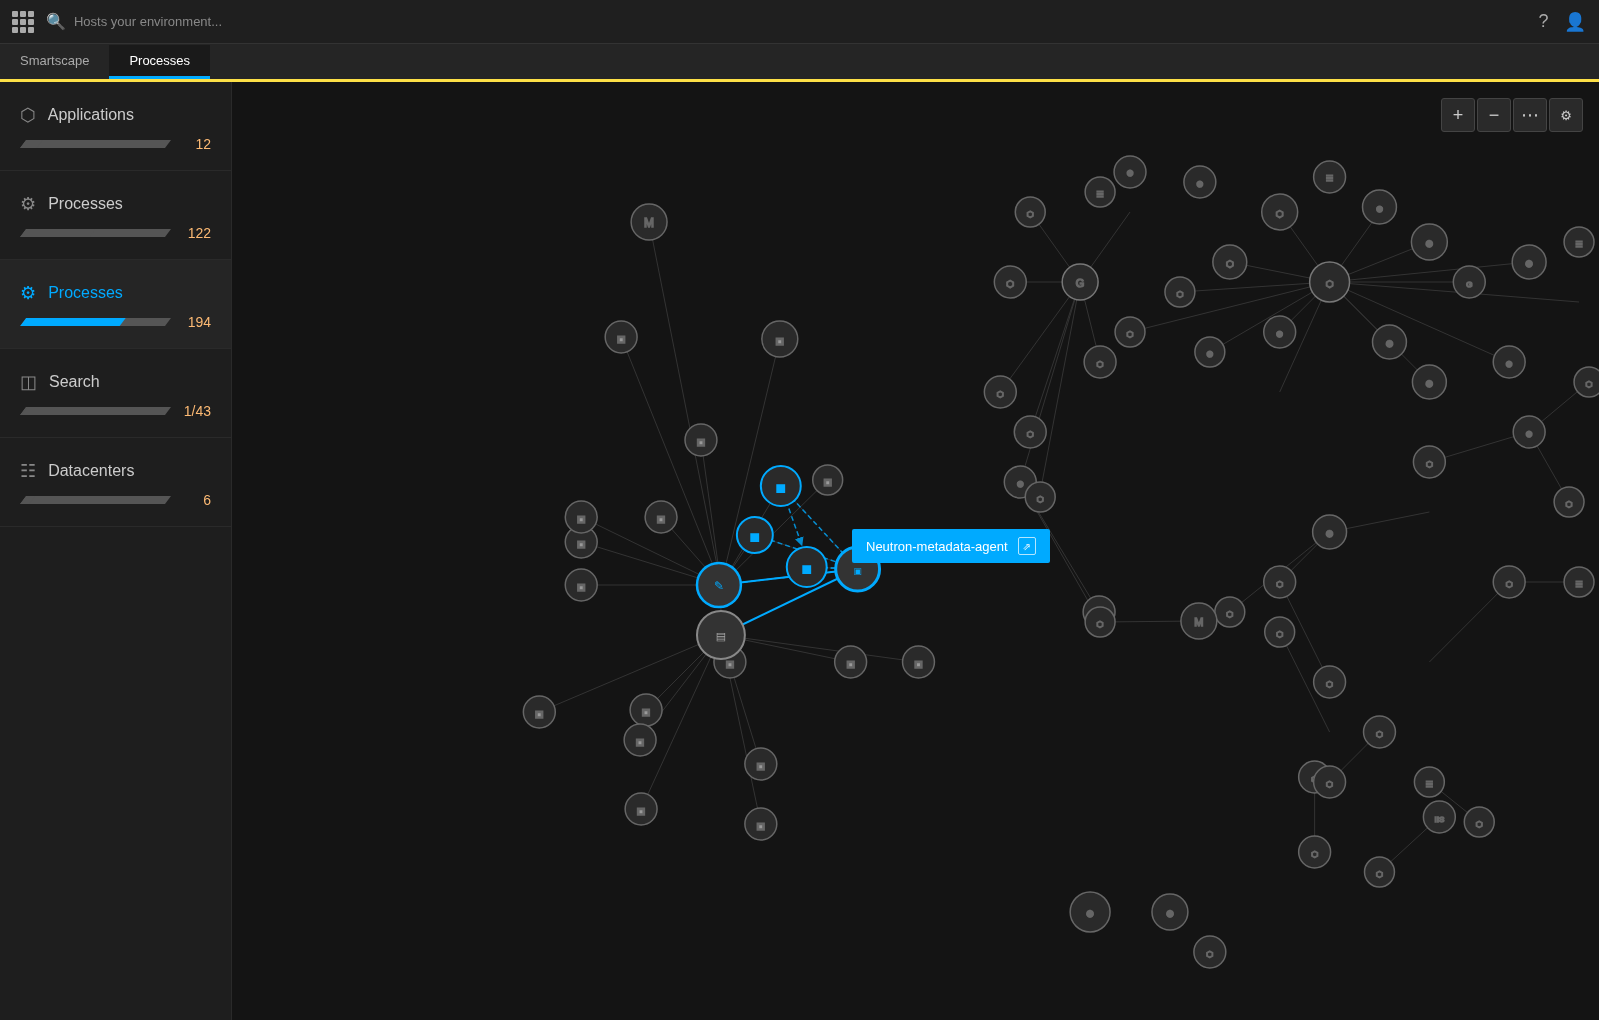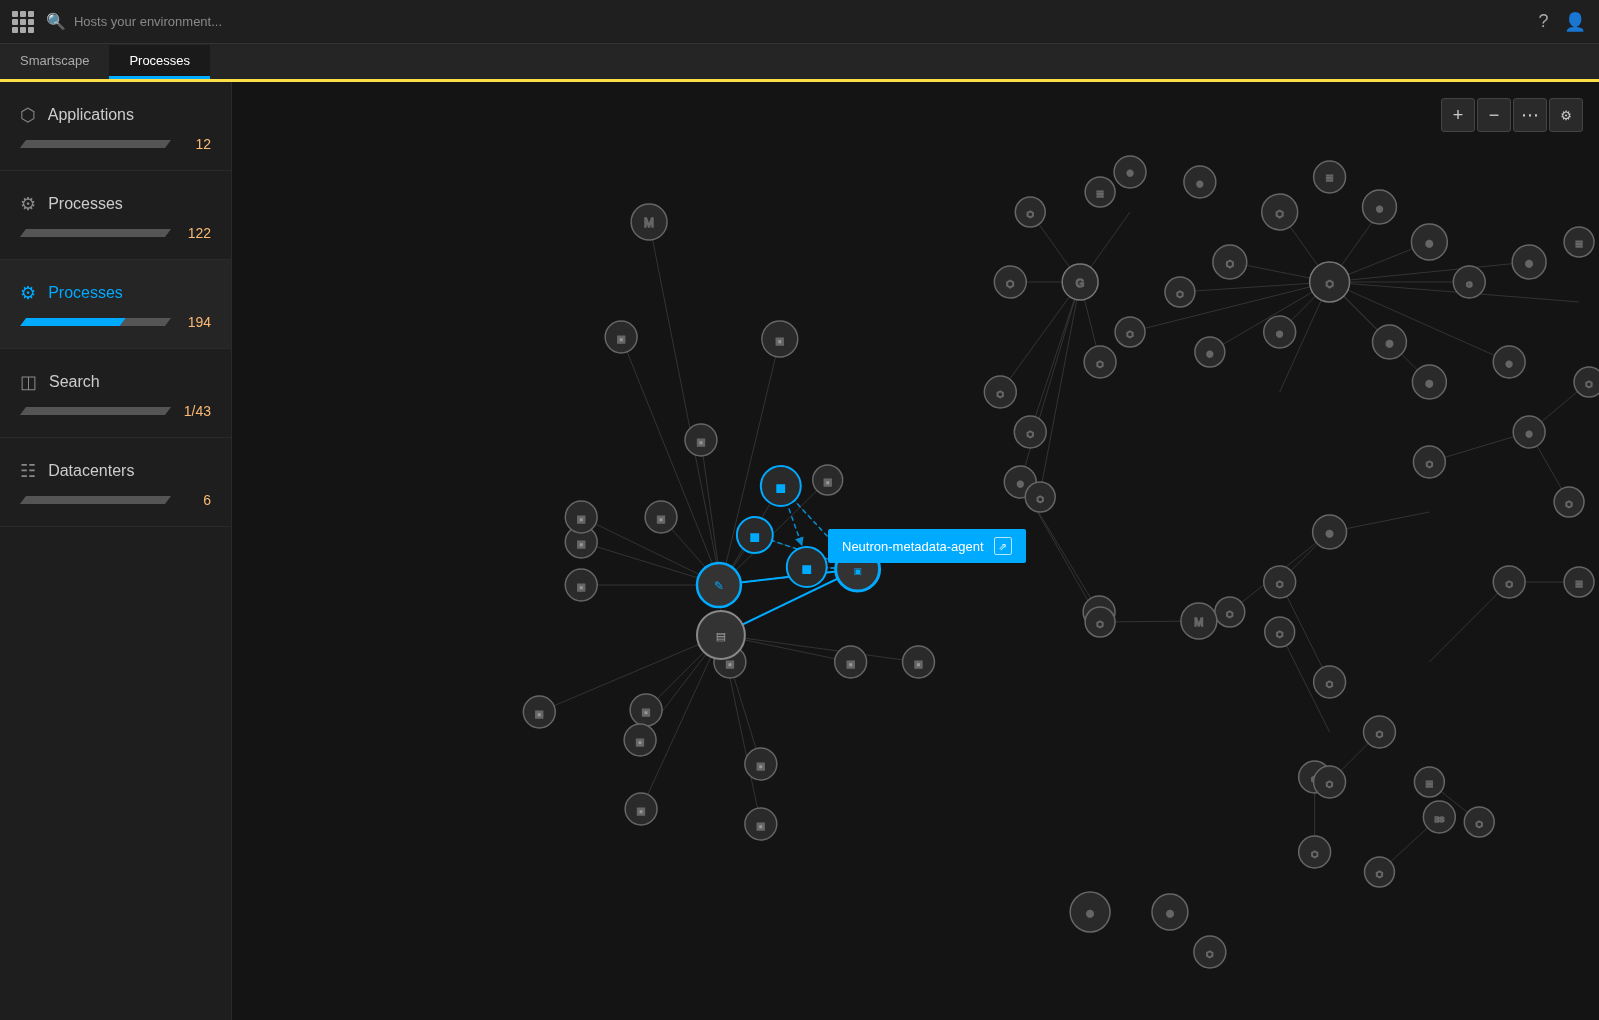--- a/index.html
+++ b/index.html
@@ -152,21 +152,21 @@
     .graph-svg {
       position: absolute;
       top: 0; left: 0;
       width: 100%; height: 100%;
     }
 
     
     .node-tooltip {
       position: absolute;
       top: 447px;
-      left: 596px;
+      left: 620px;
       background: #00aaff;
       color: #fff;
       padding: 8px 14px;
       font-size: 13px;
       font-weight: 500;
       display: flex;
       align-items: center;
       gap: 10px;
       border-radius: 2px;
       white-space: nowrap;

